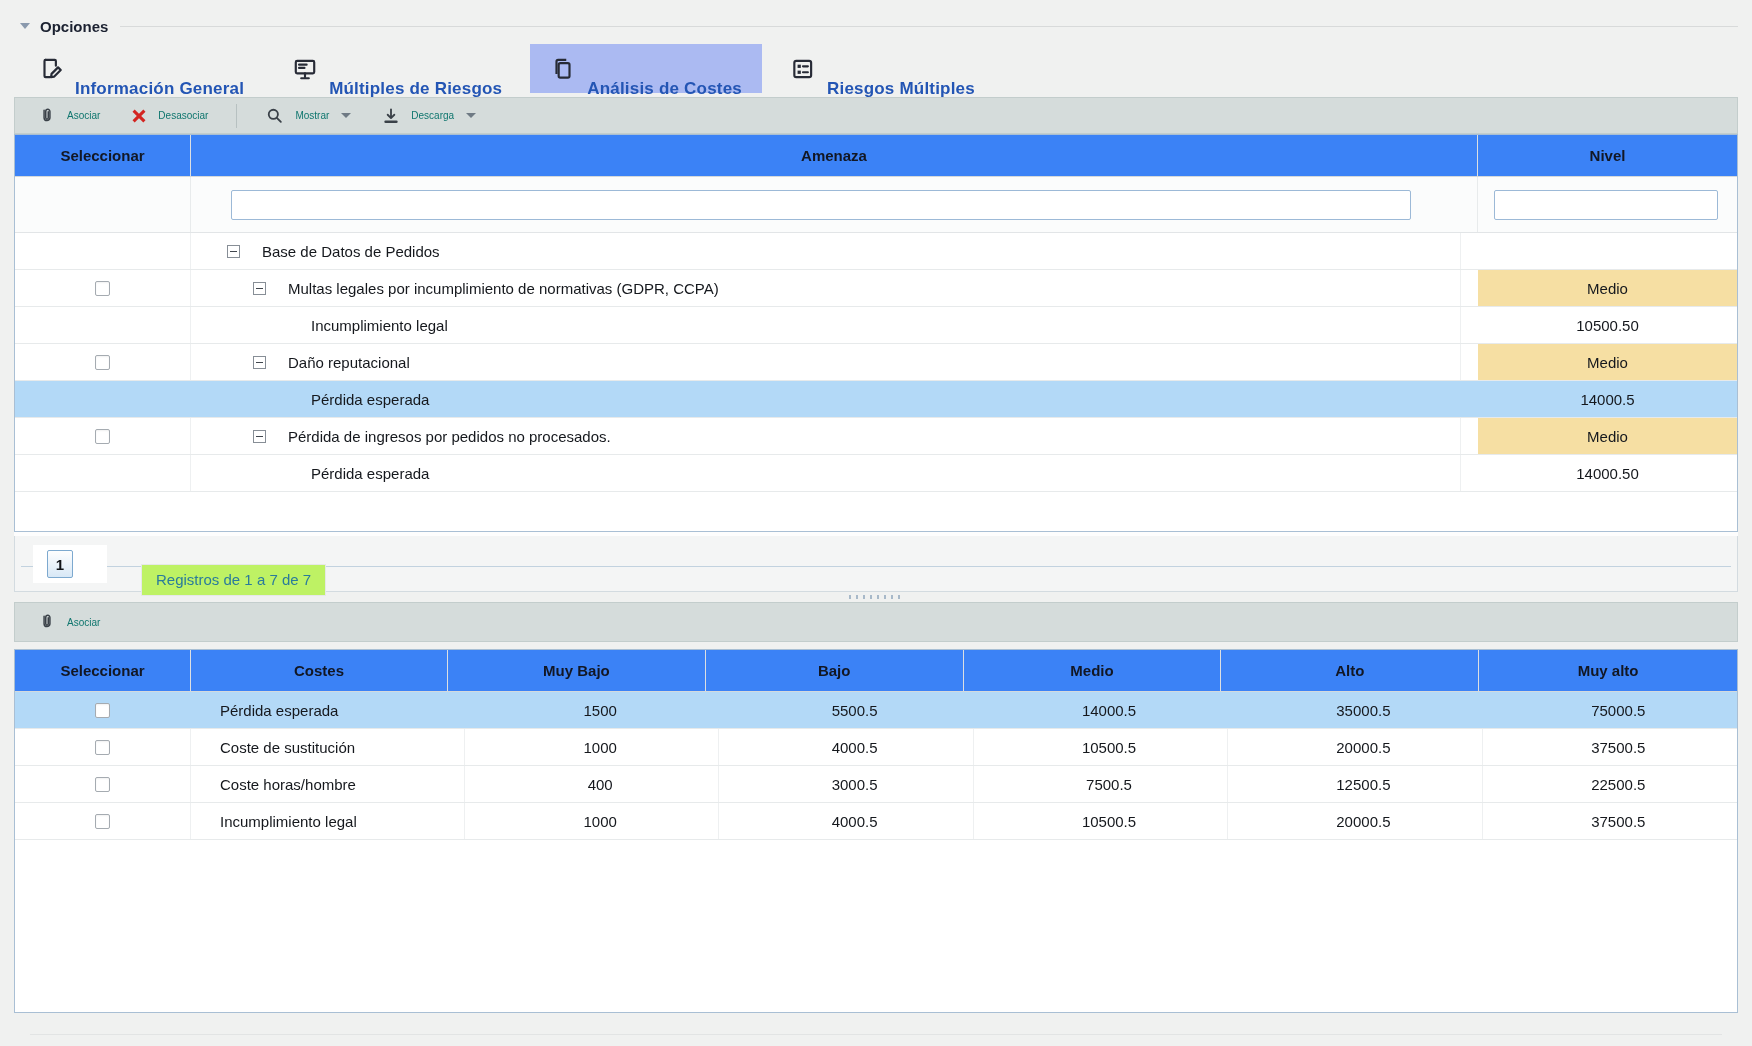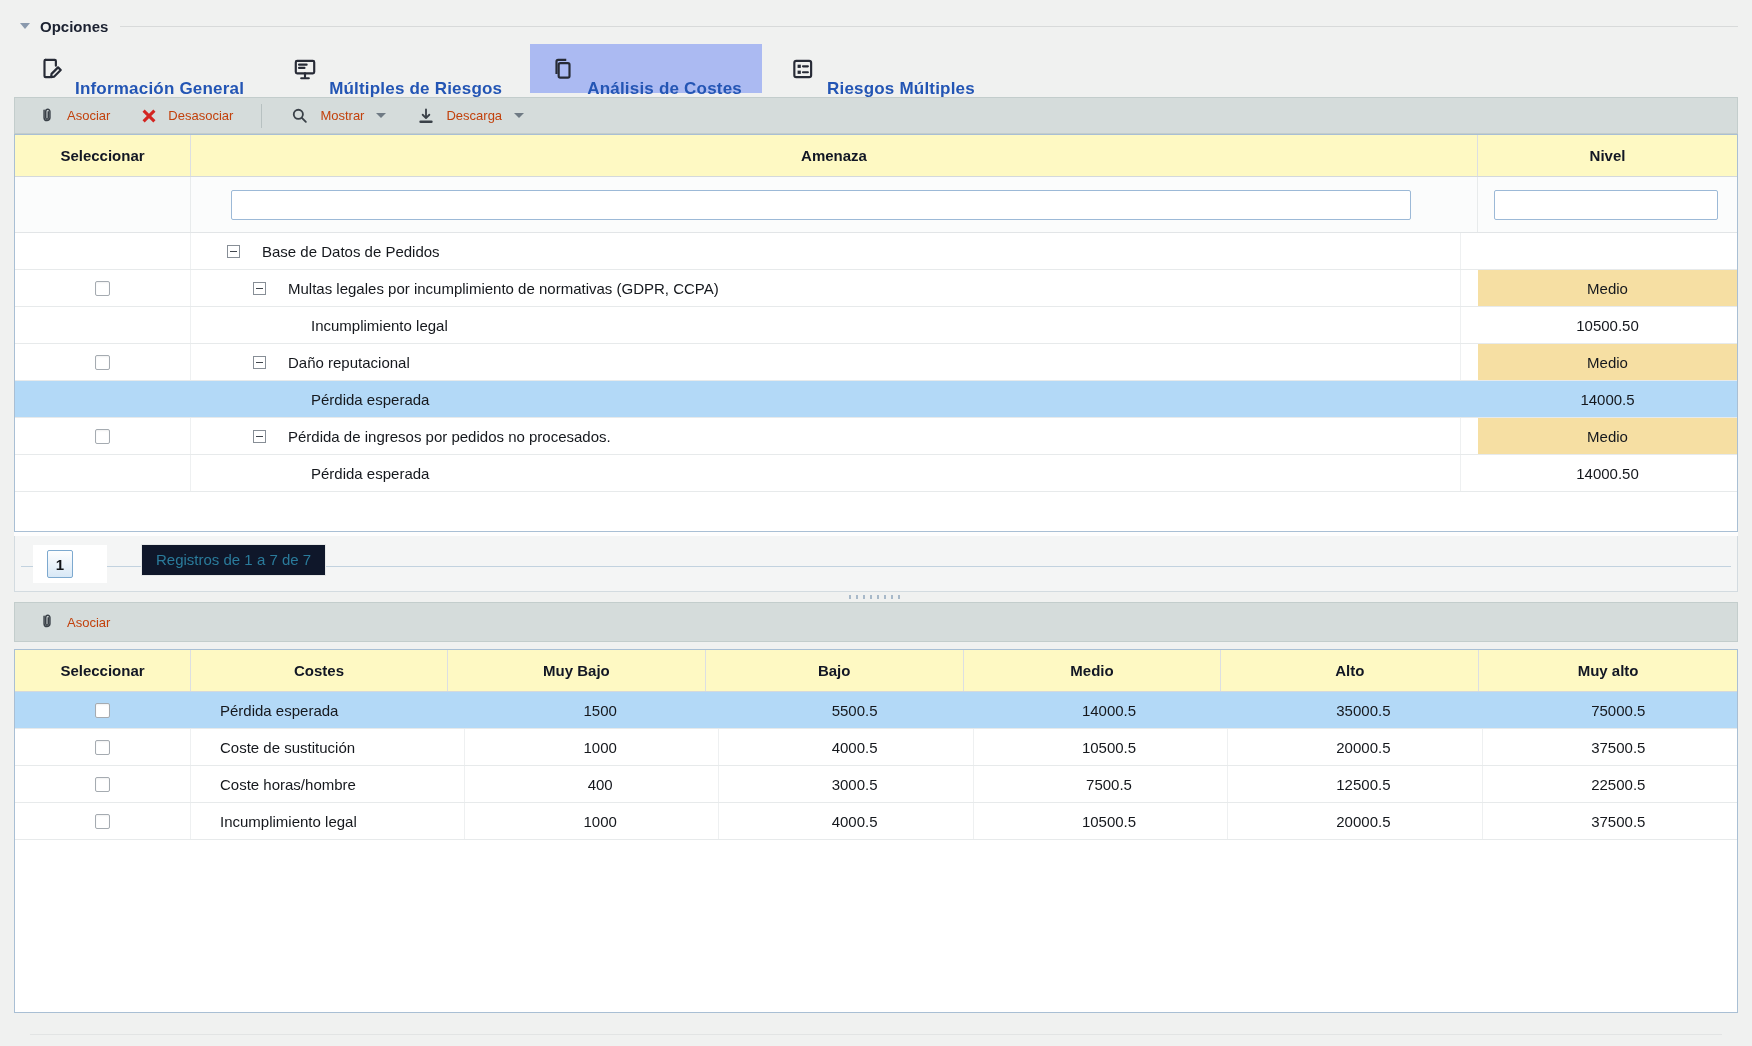--- a/index.html
+++ b/index.html
@@ -31,32 +31,32 @@
   .tab .tlabel { font-weight: 700; font-size: 17px; color: #2355b4; letter-spacing: .2px; margin-top: 40px; }
   .ticon { display: inline-flex; color: #272b36; }
   .ticon svg { display: block; }
 
   
   .toolbar {
     margin-top: 4px; height: 37px;
     background: #d5dcdb; border: 1px solid #c3cdcc;
     display: flex; align-items: center; padding: 0 12px; gap: 10px;
   }
-  .tbtn { display: inline-flex; align-items: center; gap: 10px; padding: 0 10px; height: 30px; cursor: pointer; font-size: 13px; color: #c2410c; }
+  .tbtn { display: inline-flex; align-items: center; gap: 10px; padding: 0 10px; height: 30px; cursor: pointer; font-size: 10px; color: #0f766e; }
   .ticon-sm { display: inline-flex; color: #3a4148; }
   .tsep { width: 1px; height: 24px; background: #b7c1c1; margin: 0 8px; }
   .chev {
     width: 0; height: 0; margin-left: 2px;
     border-left: 5px solid transparent; border-right: 5px solid transparent;
     border-top: 5px solid #6f7a84;
   }
 
   
   .gridbox { background: #fff; border: 1px solid #a9bfd4; }
-  .hrow { display: grid; background: #fef9c3; height: 42px; border-bottom: 1px solid #d4d9dc; }
+  .hrow { display: grid; background: #3b82f6; height: 42px; border-bottom: 1px solid #d4d9dc; }
   .hcell {
     display: flex; align-items: center; justify-content: center;
     font-weight: 700; font-size: 15px; color: #121724;
     border-right: 1px solid #dcdfe2; cursor: pointer;
   }
   .hcell:last-child { border-right: none; }
   .g1 { grid-template-columns: 176px 1fr 259px; }
   .g2 { grid-template-columns: 176px 257px 1fr 1fr 1fr 1fr 1fr; }
 
   
@@ -106,22 +106,22 @@
   .pline { position: absolute; left: 6px; right: 6px; top: 30px; border-top: 1px solid #c2d2df; }
   .pl-box { position: absolute; left: 18px; top: 9px; width: 74px; height: 38px; background: #fff; }
   .pbtn {
     position: absolute; left: 14px; top: 5px; width: 26px; height: 28px;
     border: 1px solid #7da9cf; border-radius: 2px;
     background: linear-gradient(#fefefe, #d8e8f6);
     font-weight: 700; font-size: 15px; color: #101318;
     display: flex; align-items: center; justify-content: center; cursor: pointer;
   }
   .records {
-    position: absolute; left: 126px; top: 8px; height: 32px; line-height: 30px;
-    background: #0f172a; border: 1px solid #e6e8e8; padding: 0 14px;
+    position: absolute; left: 126px; top: 28px; height: 32px; line-height: 30px;
+    background: #bef264; border: 1px solid #e6e8e8; padding: 0 14px;
     color: #2a7b9b; font-size: 15px;
   }
 
   
   .splitter { height: 10px; display: flex; align-items: center; justify-content: center; cursor: row-resize; }
   .split-dots { width: 54px; height: 4px; background: repeating-linear-gradient(90deg, #a8b9c9 0 2px, transparent 2px 7px); }
 
   .toolbar.second { margin-top: 0; height: 40px; }
   .mt7 { margin-top: 7px; }
 

